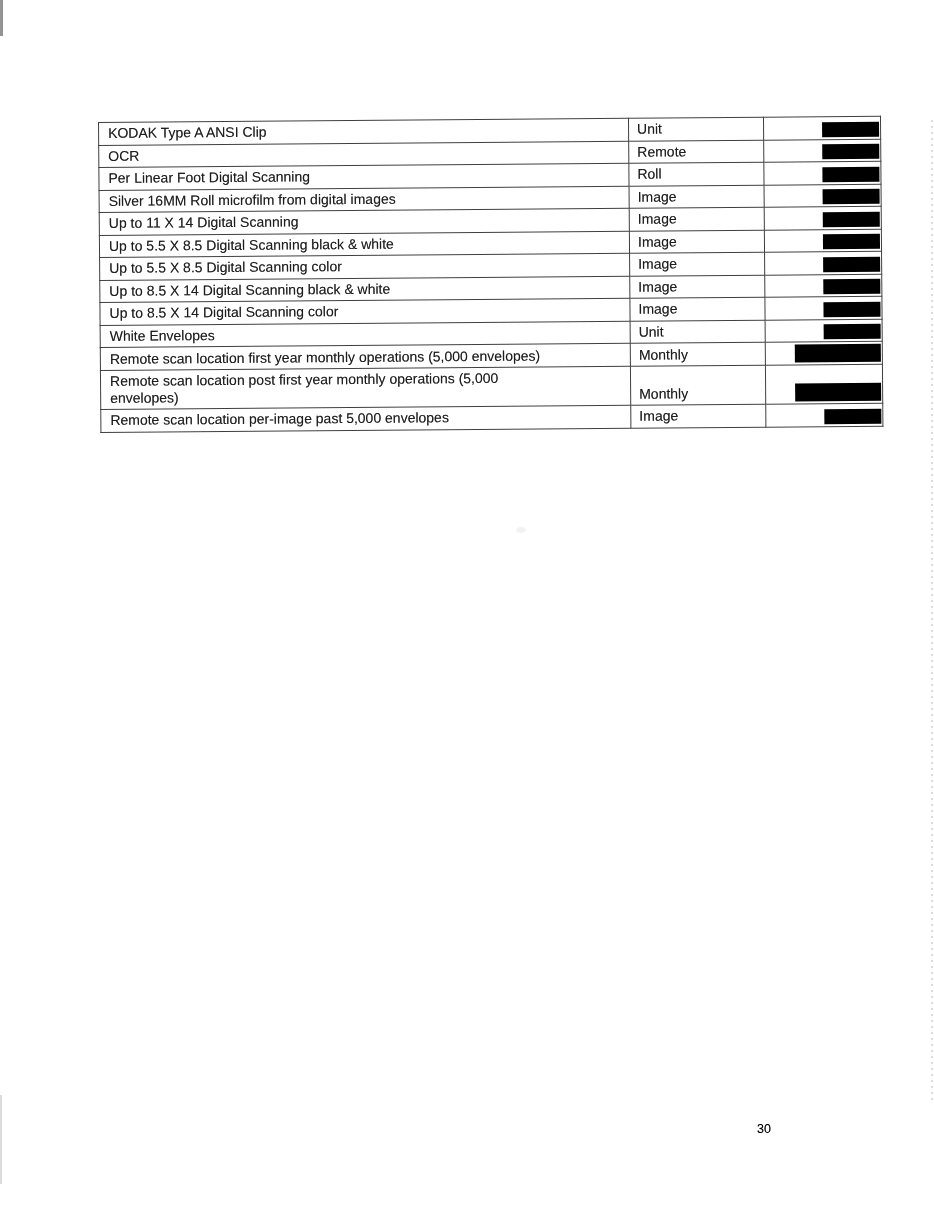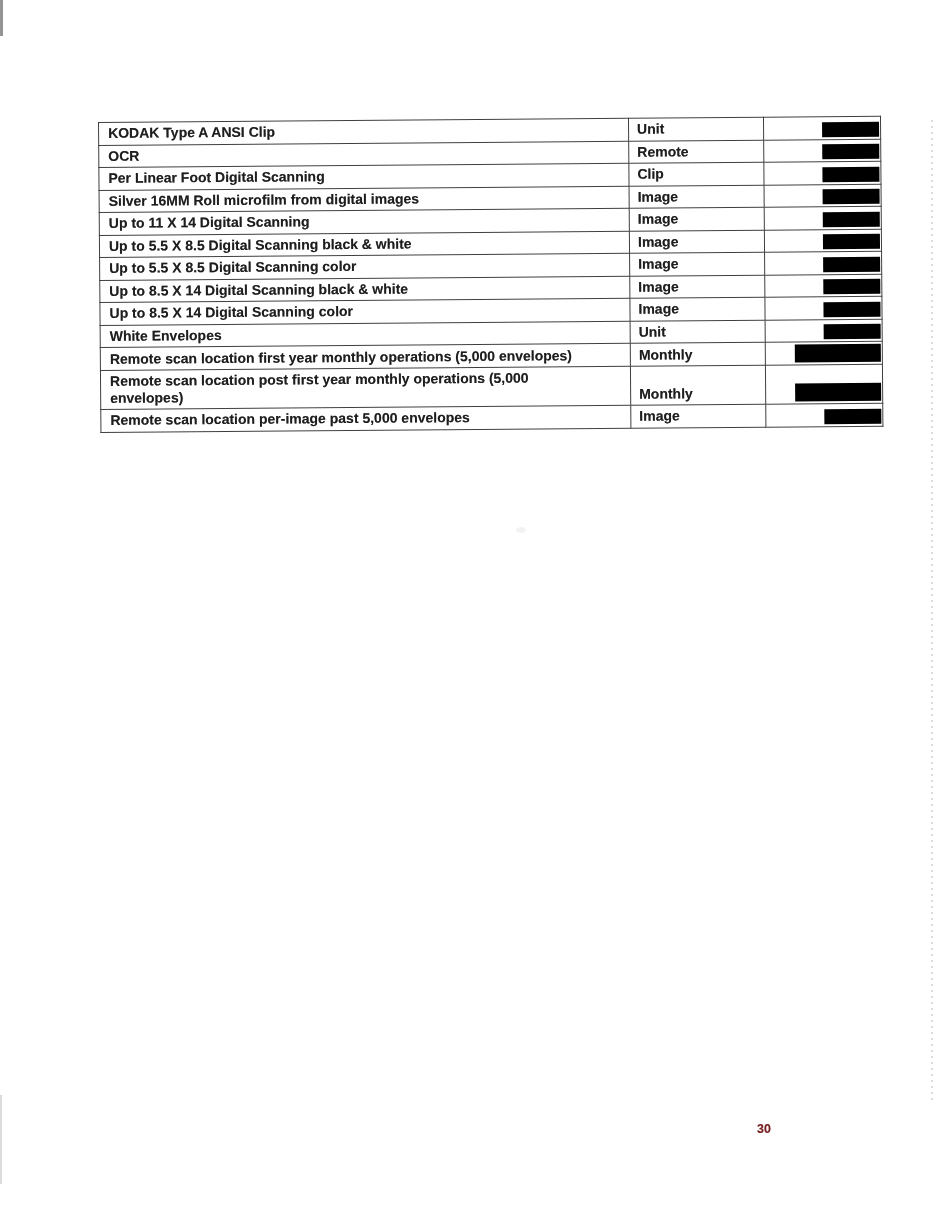--- a/index.html
+++ b/index.html
@@ -2,21 +2,20 @@
 <html><head>
 <meta charset="utf-8">
 <style>
   html,body { margin:0; padding:0; }
   .page {
     position:relative;
     width:934px; height:1184px;
     background:#ffffff;
     overflow:hidden;
     font-family:"Liberation Sans", sans-serif;
-    font-weight:bold;
   }
   .table-wrap {
     position:absolute;
     left:98px; top:122px;
     width:750px;
     transform:rotate(-0.45deg);
     transform-origin:0 0;
   }
   table.pricing {
     width:750px;
@@ -52,21 +51,21 @@
     display:inline-block;
     background:#000000;
     width:57px; height:15px;
     vertical-align:middle;
   }
   .redaction--wide { width:86px; height:18px; }
   .page-number {
     position:absolute;
     left:757px; top:1122px;
     font-size:12.5px;
-    color:#7f1d1d;
+    color:#000000;
     text-shadow:0 0 0.4px rgba(40,40,40,0.5);
   }
   
   .artifact-top-left {
     position:absolute; left:0; top:0;
     width:3px; height:36px;
     background:#787878; opacity:0.8;
   }
   .artifact-right-edge {
     position:absolute; right:1px; top:120px;
@@ -107,21 +106,21 @@
             <td class="unit">Unit</td>
             <td class="price"><span class="redaction" style="background: rgb(0, 0, 0);"></span></td>
           </tr>
           <tr>
             <td class="desc">OCR</td>
             <td class="unit">Remote</td>
             <td class="price"><span class="redaction" style="background: rgb(0, 0, 0);"></span></td>
           </tr>
           <tr>
             <td class="desc">Per Linear Foot Digital Scanning</td>
-            <td class="unit">Clip</td>
+            <td class="unit">Roll</td>
             <td class="price"><span class="redaction" style="background: rgb(0, 0, 0);"></span></td>
           </tr>
           <tr>
             <td class="desc">Silver 16MM Roll microfilm from digital images</td>
             <td class="unit">Image</td>
             <td class="price"><span class="redaction" style="background: rgb(0, 0, 0);"></span></td>
           </tr>
           <tr>
             <td class="desc">Up to 11 X 14 Digital Scanning</td>
             <td class="unit">Image</td>

